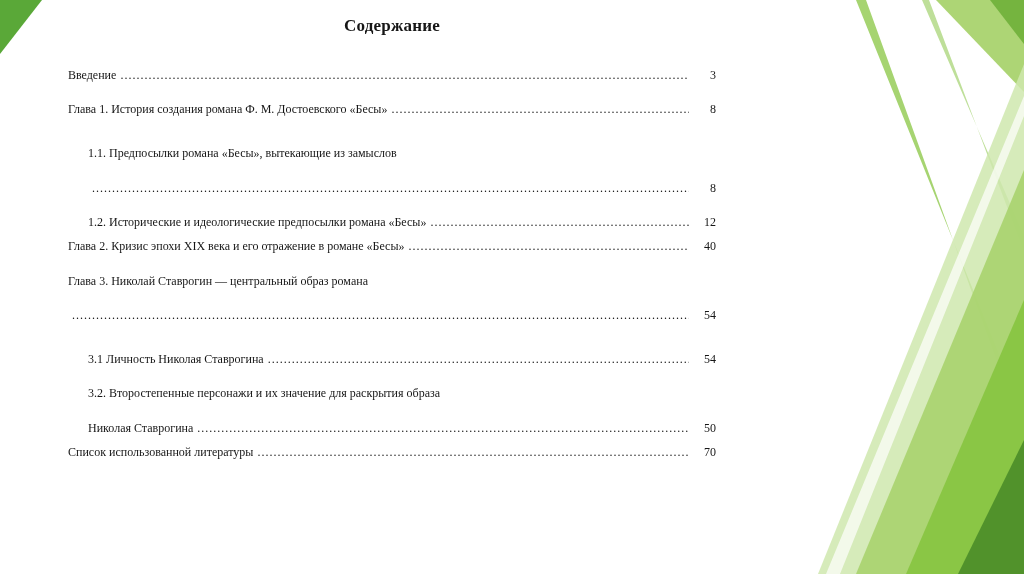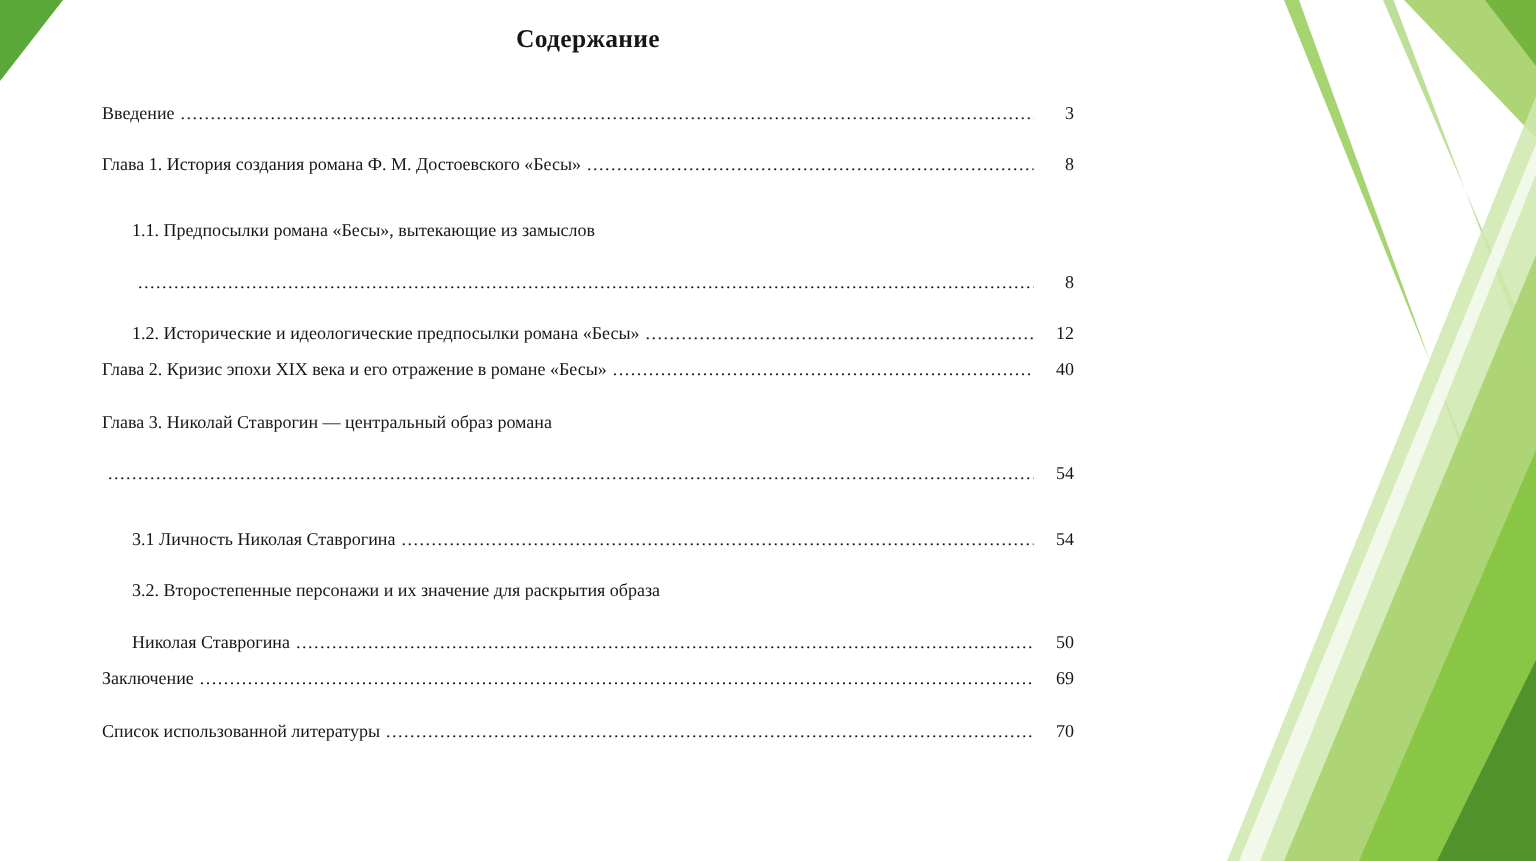--- a/index.html
+++ b/index.html
@@ -151,25 +151,20 @@
         <span class="leader"></span>
         <span class="p"></span>
       </div>
 
       <div class="row i1">
         <span class="t">Николая Ставрогина</span>
         <span class="leader"></span>
         <span class="p">50</span>
       </div>
 
-      <div class="row">
-        <span class="t">Заключение</span>
-        <span class="leader"></span>
-        <span class="p">69</span>
-      </div>
 
       <div class="row">
         <span class="t">Список использованной литературы</span>
         <span class="leader"></span>
         <span class="p">70</span>
       </div>
 
     </div>
   </div>
 </div>

